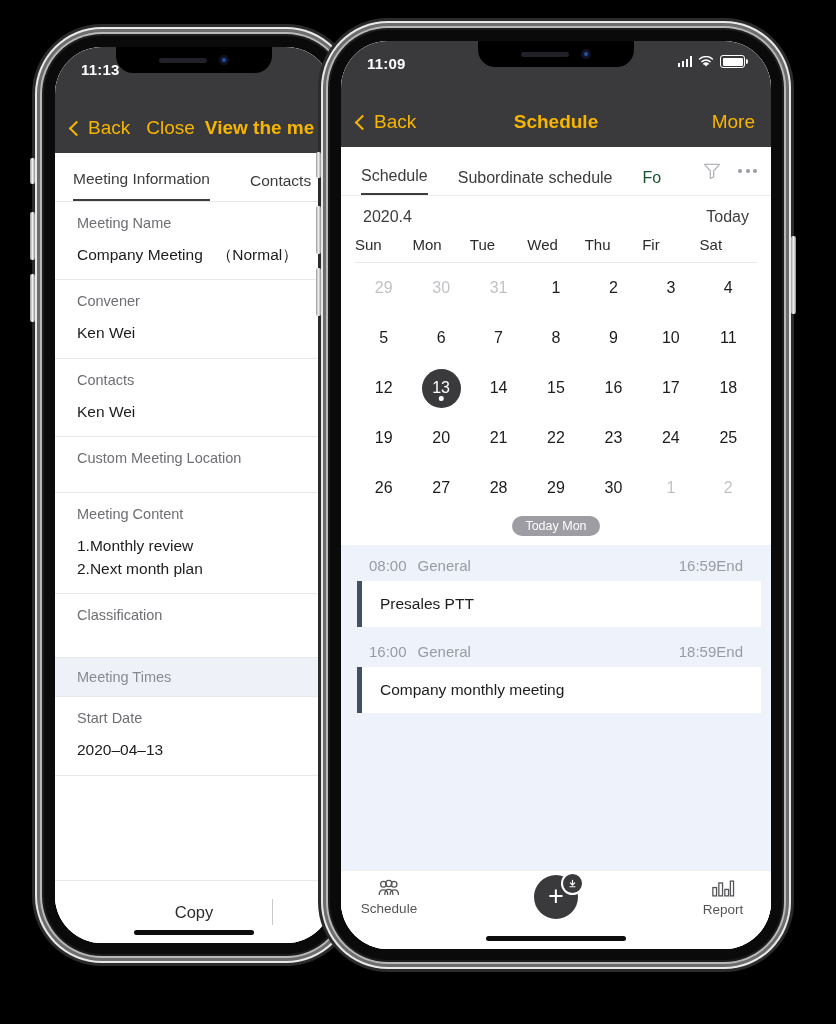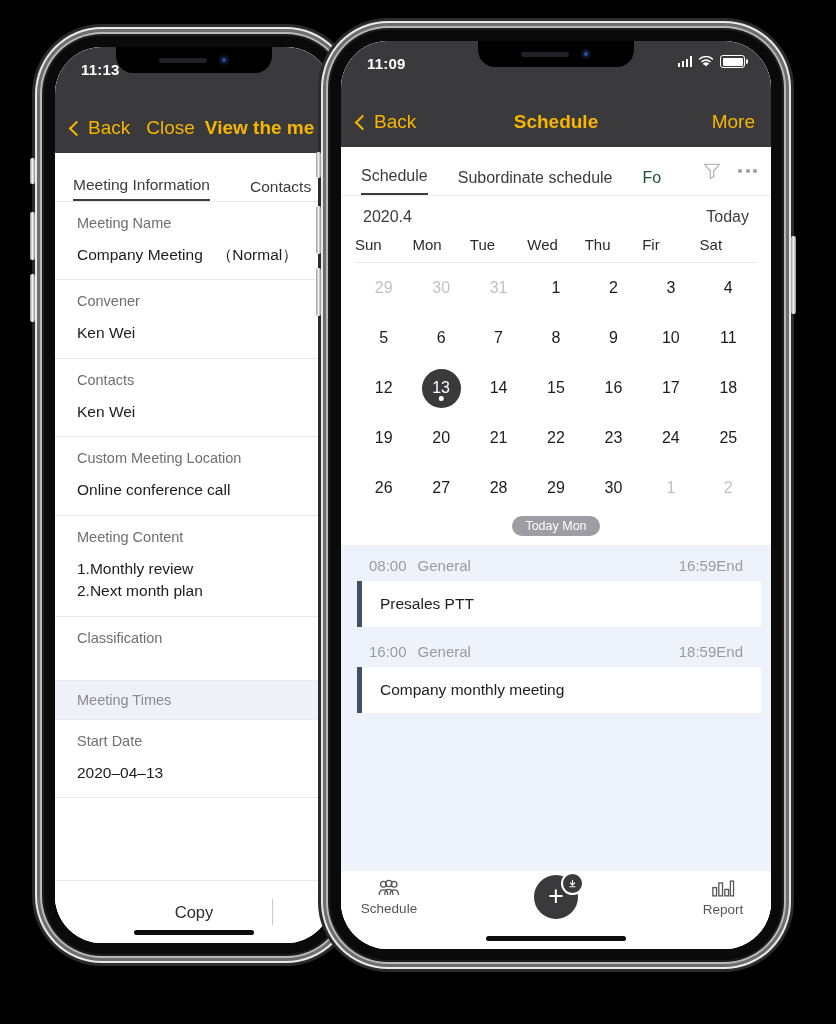--- a/index.html
+++ b/index.html
@@ -50,21 +50,21 @@
   .chev{display:inline-block;width:9px;height:9px;border-left:2.4px solid #f7b500;
         border-bottom:2.4px solid #f7b500;transform:rotate(45deg);margin-right:5px;}
   .nav-close{font-size:19px;color:#f7b500;margin-left:16px;}
   .nav-title{font-size:19px;font-weight:700;color:#f7b500;margin-left:10px;white-space:nowrap;}
   .nav-title-c{position:absolute;left:0;right:0;text-align:center;font-size:19px;font-weight:700;color:#f7b500;}
   .nav-more{margin-left:auto;font-size:19px;color:#f7b500;position:relative;z-index:2;}
 
   
   .tabsL{display:flex;align-items:flex-end;height:48px;background:#fff;padding:0 0 0 18px;
          border-bottom:1px solid #e6e6e6;flex:0 0 auto;}
-  .tabL{font-size:15.5px;color:#3c3c3c;padding-bottom:5px;margin-right:40px;white-space:nowrap;}
+  .tabL{font-size:15.5px;color:#3c3c3c;padding-bottom:11px;margin-right:40px;white-space:nowrap;}
   .tabL.on{border-bottom:2.5px solid #3c3c3c;}
   .formL{flex:1 1 auto;overflow:hidden;background:#fff;}
   .fgroup{border-bottom:1px solid #e9e9e9;padding:13px 22px 13px;}
   .flabel{font-size:14.5px;color:#6e6e73;margin-bottom:13px;}
   .fvalue{font-size:15.5px;color:#1c1c1e;line-height:1.45;}
   .fvalue .sub{color:#1c1c1e;margin-left:14px;}
   .section-hd{background:#eef2f8;color:#8a8a8e;font-size:14.5px;padding:11px 22px;border-bottom:1px solid #e9e9e9;}
   .footerL{height:62px;display:flex;align-items:center;justify-content:center;
            border-top:1px solid #e9e9e9;position:relative;flex:0 0 auto;background:#fff;}
   .footerL .lbl{font-size:16.5px;color:#2b2b2d;}
@@ -171,21 +171,20 @@
             <div class="fvalue">Ken Wei</div>
           </div>
 
           <div class="fgroup">
             <div class="flabel">Contacts</div>
             <div class="fvalue">Ken Wei</div>
           </div>
 
           <div class="fgroup">
             <div class="flabel">Custom Meeting Location</div>
-            <div class="fvalue">Online conference call</div>
           </div>
 
           <div class="fgroup">
             <div class="flabel">Meeting Content</div>
             <div class="fvalue" style="white-space:pre-line">1.Monthly review
 2.Next month plan</div>
           </div>
 
           <div class="fgroup" style="padding-bottom:34px">
             <div class="flabel" style="margin-bottom:0">Classification</div>

